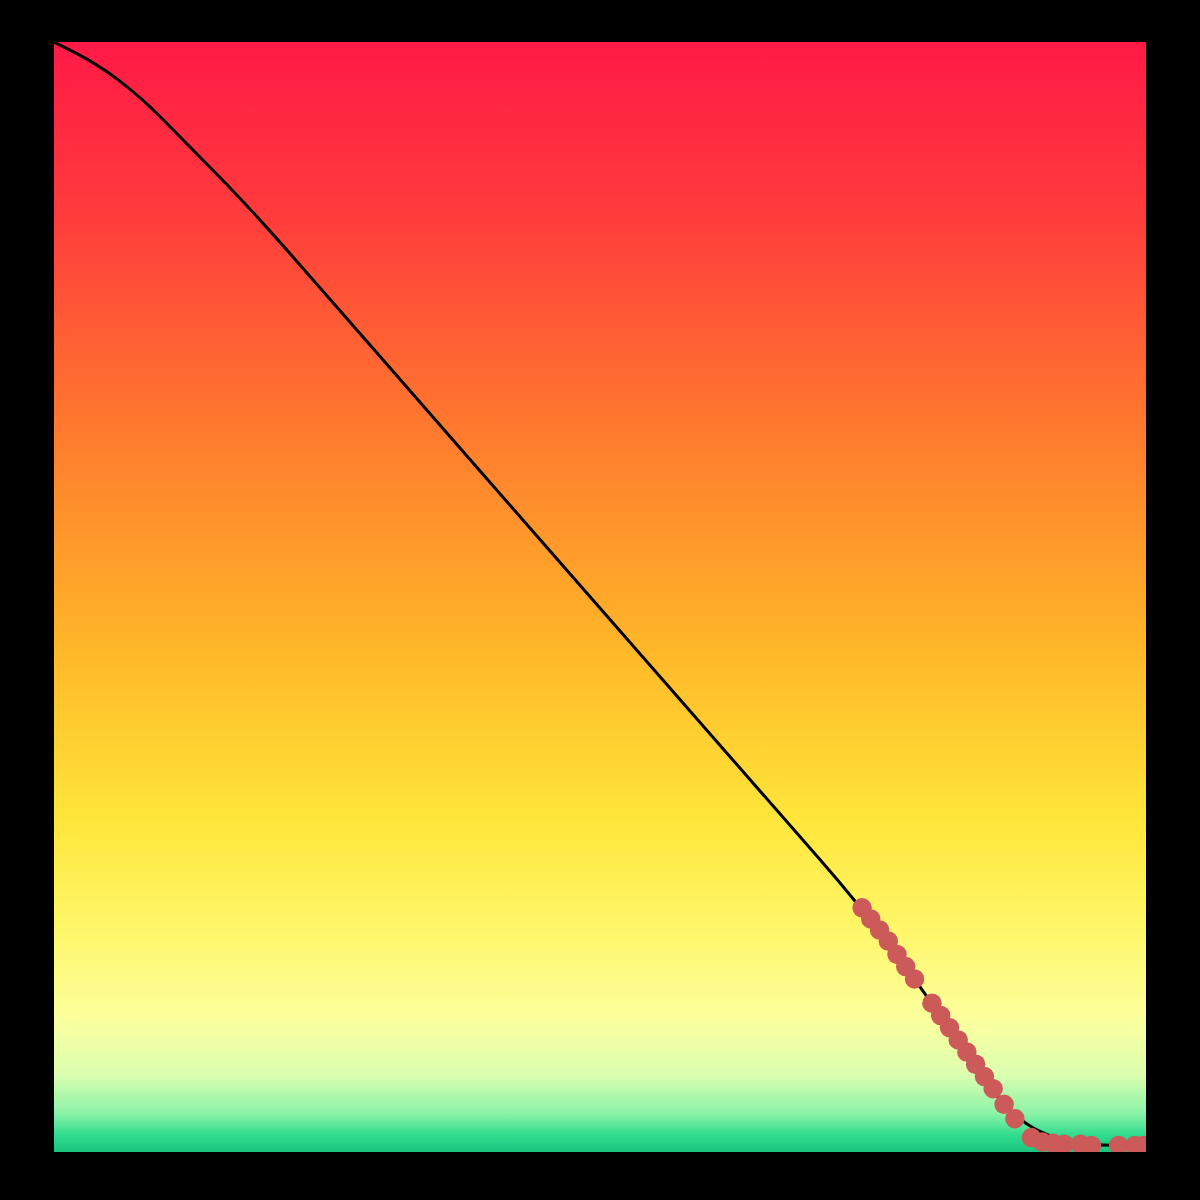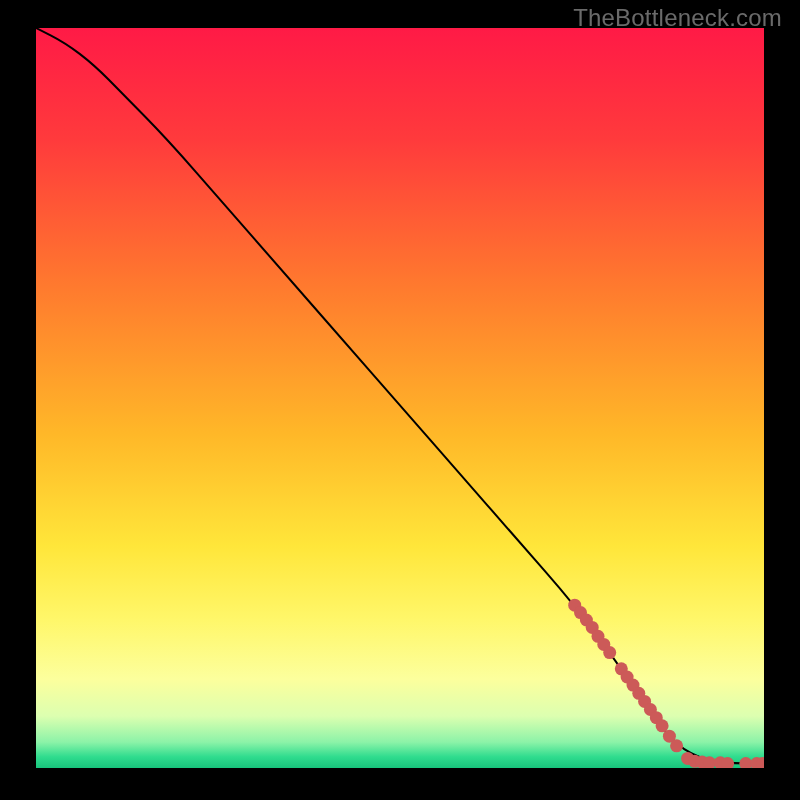--- a/index.html
+++ b/index.html
@@ -38,21 +38,20 @@
     display: block;
     width: 728px;
     height: 740px;
   }
 </style>
 </head>
 <body>
 
 <div class="frame">
 
-  <div class="watermark">TheBottleneck.com</div>
 
   <div class="plot-wrap">
     <svg id="chart-svg" viewBox="0 0 728 740" preserveAspectRatio="none">
       <defs>
         <linearGradient id="bg-grad" x1="0" y1="0" x2="0" y2="1">
             <stop offset="0%" stop-color="#ff1a46"></stop>
             <stop offset="15%" stop-color="#ff3a3c"></stop>
             <stop offset="35%" stop-color="#ff7a2e"></stop>
             <stop offset="55.00000000000001%" stop-color="#ffb828"></stop>
             <stop offset="70%" stop-color="#ffe63a"></stop>

